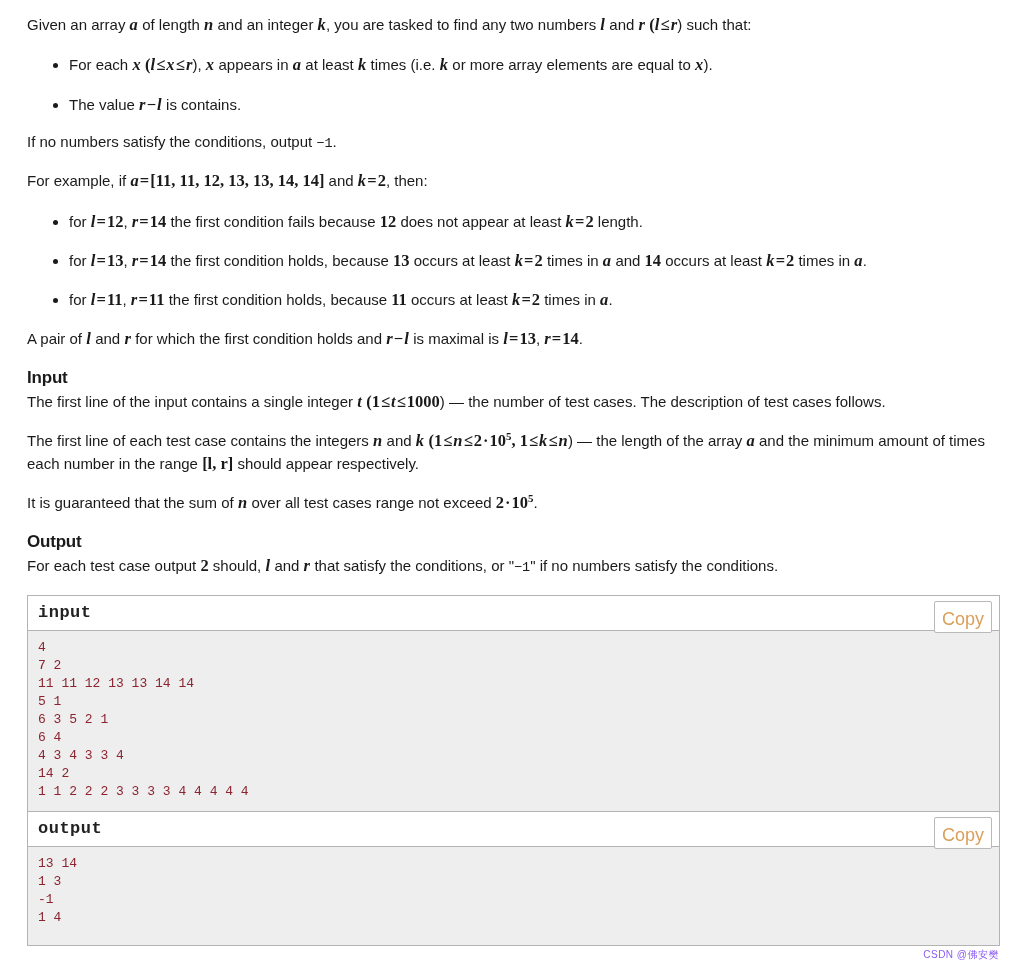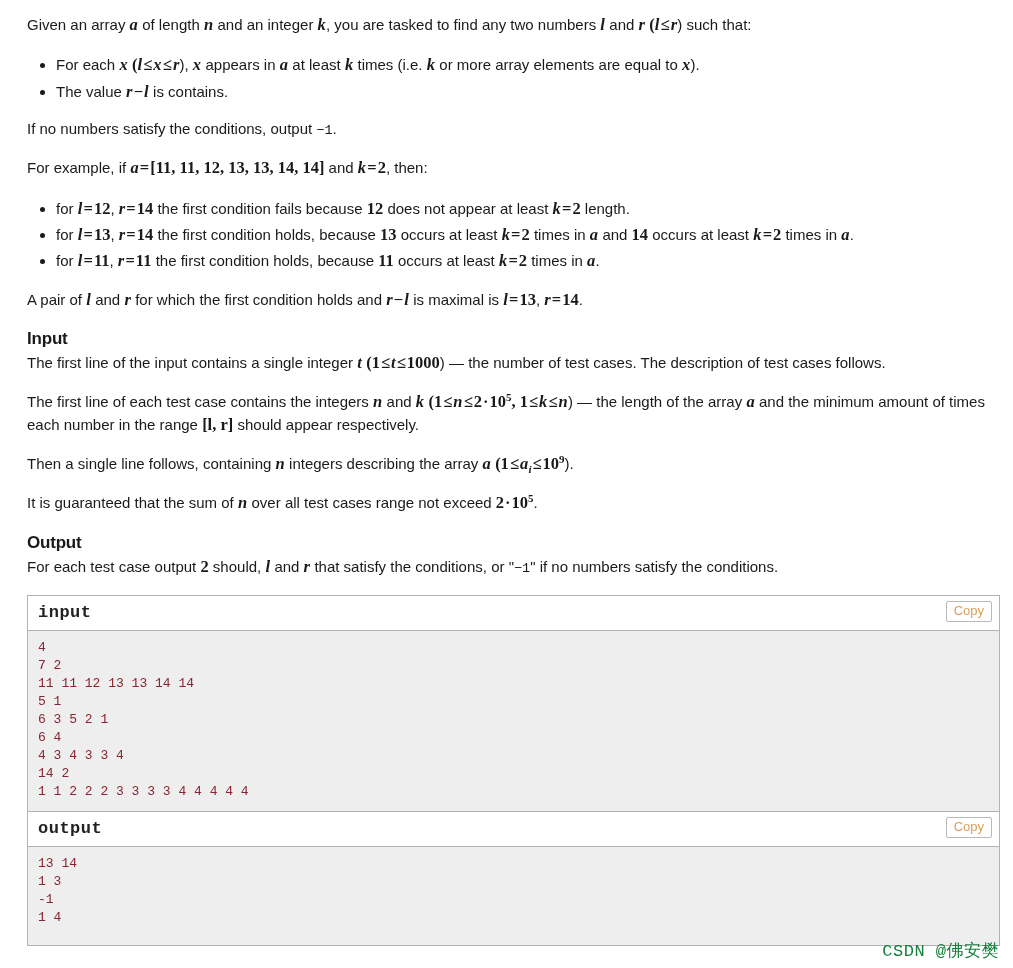--- a/index.html
+++ b/index.html
@@ -25,21 +25,21 @@
     margin: 0 0 17px 0;
     line-height: 1.35;
   }
   ul {
     margin: 0 0 16px 0;
     padding-left: 26px;
     list-style-type: disc;
   }
   li {
     line-height: 1.42;
-    margin: 3px;
+    margin: 16px;
   }
   .sec-title {
     font-weight: bold;
     font-size: 17px;
     margin: 0 0 2px 0;
     line-height: 1.3;
     letter-spacing: -0.2px;
   }
   .sec-body {
     margin: 0 0 17px 0;
@@ -111,22 +111,22 @@
     letter-spacing: 0.5px;
   }
   .copy-btn {
     position: absolute;
     right: 7px;
     top: 5px;
     border: 1px solid #b9b9b9;
     background: #ffffff;
     color: #d9a05b;
     font-family: "Liberation Sans", sans-serif;
-    font-size: 13px;
-    padding: 2px 7px 3px 7px;
+    font-size: 18px;
+    padding: 8px 7px 3px 7px;
     border-radius: 2px;
     cursor: pointer;
     line-height: 1.1;
   }
   .io-pre {
     margin: 0;
     padding: 8px 10px 10px 10px;
     background: #eeeeee;
     font-family: "Liberation Mono", "DejaVu Sans Mono", monospace;
     font-size: 13px;
@@ -136,23 +136,23 @@
     min-height: 0;
   }
   .io-pre.input-pre { min-height: 150px; }
   .io-pre.output-pre { min-height: 80px; }
   .io-block + .io-block .io-title-bar { border-top: 1px solid #b3b3b3; }
 
   .watermark {
     position: absolute;
     right: 14px;
     bottom: 6px;
-    font-family: Liberation Mono, monospace;
-    font-size: 17px;
-    color: #15803d;
+    font-family: Liberation Sans, sans-serif;
+    font-size: 10px;
+    color: #8b5cf6;
     letter-spacing: 0.5px;
     white-space: nowrap;
   }
 </style>
 </head>
 <body>
 
 <div class="page">
 
   <p>
@@ -268,27 +268,20 @@
     <span>and</span>
     <span class="mi">k</span>
     <span class="mn">(1</span><span class="mo">≤</span><span class="mi">n</span><span class="mo">≤</span><span class="mn">2</span><span class="mo">·</span><span class="mn">10</span><span class="msup">5</span><span class="mn">, 1</span><span class="mo">≤</span><span class="mi">k</span><span class="mo">≤</span><span class="mi">n</span><span>)</span>
     <span>— the length of the array</span>
     <span class="mi">a</span>
     <span>and the minimum amount of times each number in the range</span>
     <span class="mn" style="">[l, r]</span>
     <span>should appear respectively.</span>
   </div>
   <div class="sec-body">
-    <span>Then a single line follows, containing</span>
-    <span class="mi">n</span>
-    <span>integers describing the array</span>
-    <span class="mi">a</span>
-    <span class="mn">(1</span><span class="mo">≤</span><span class="mi">a</span><span class="msub">i</span><span class="mo">≤</span><span class="mn">10</span><span class="msup">9</span><span>).</span>
-  </div>
-  <div class="sec-body">
     <span>It is guaranteed that the sum of</span>
     <span class="mi">n</span>
     <span>over all test cases range not exceed</span>
     <span class="mn">2</span><span class="mo">·</span><span class="mn">10</span><span class="msup">5</span><span>.</span>
   </div>
 
   <div class="sec-title">Output</div>
   <div class="sec-body">
     <span>For each test case output</span>
     <span class="mn">2</span>

